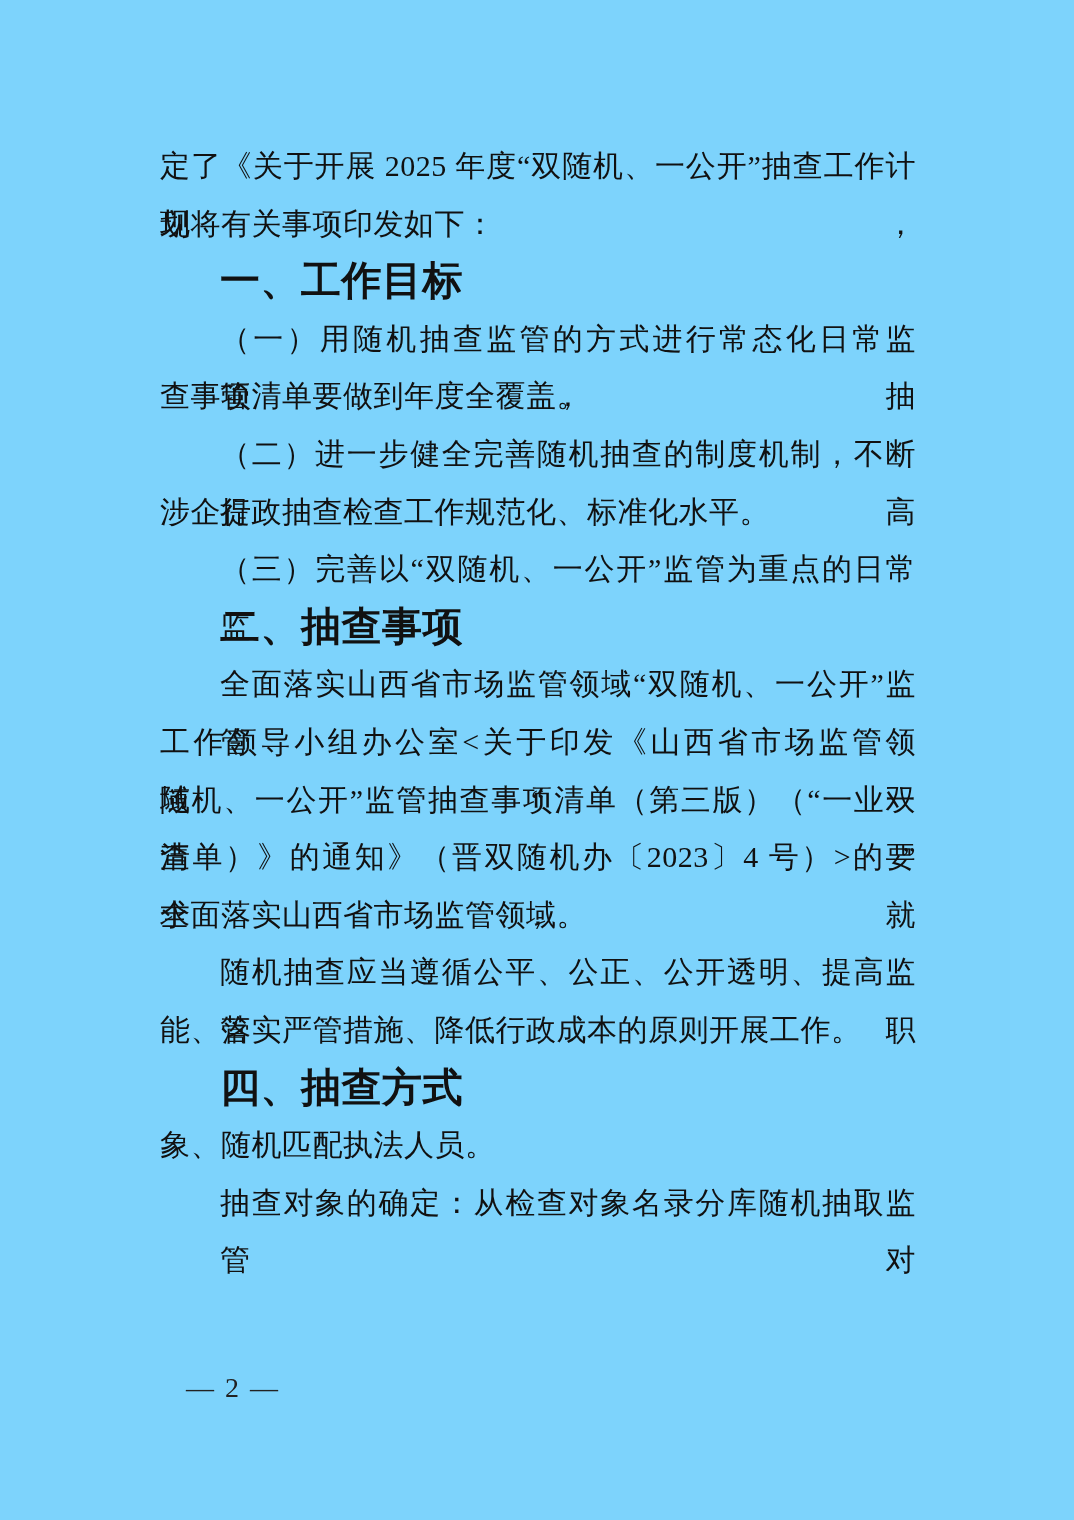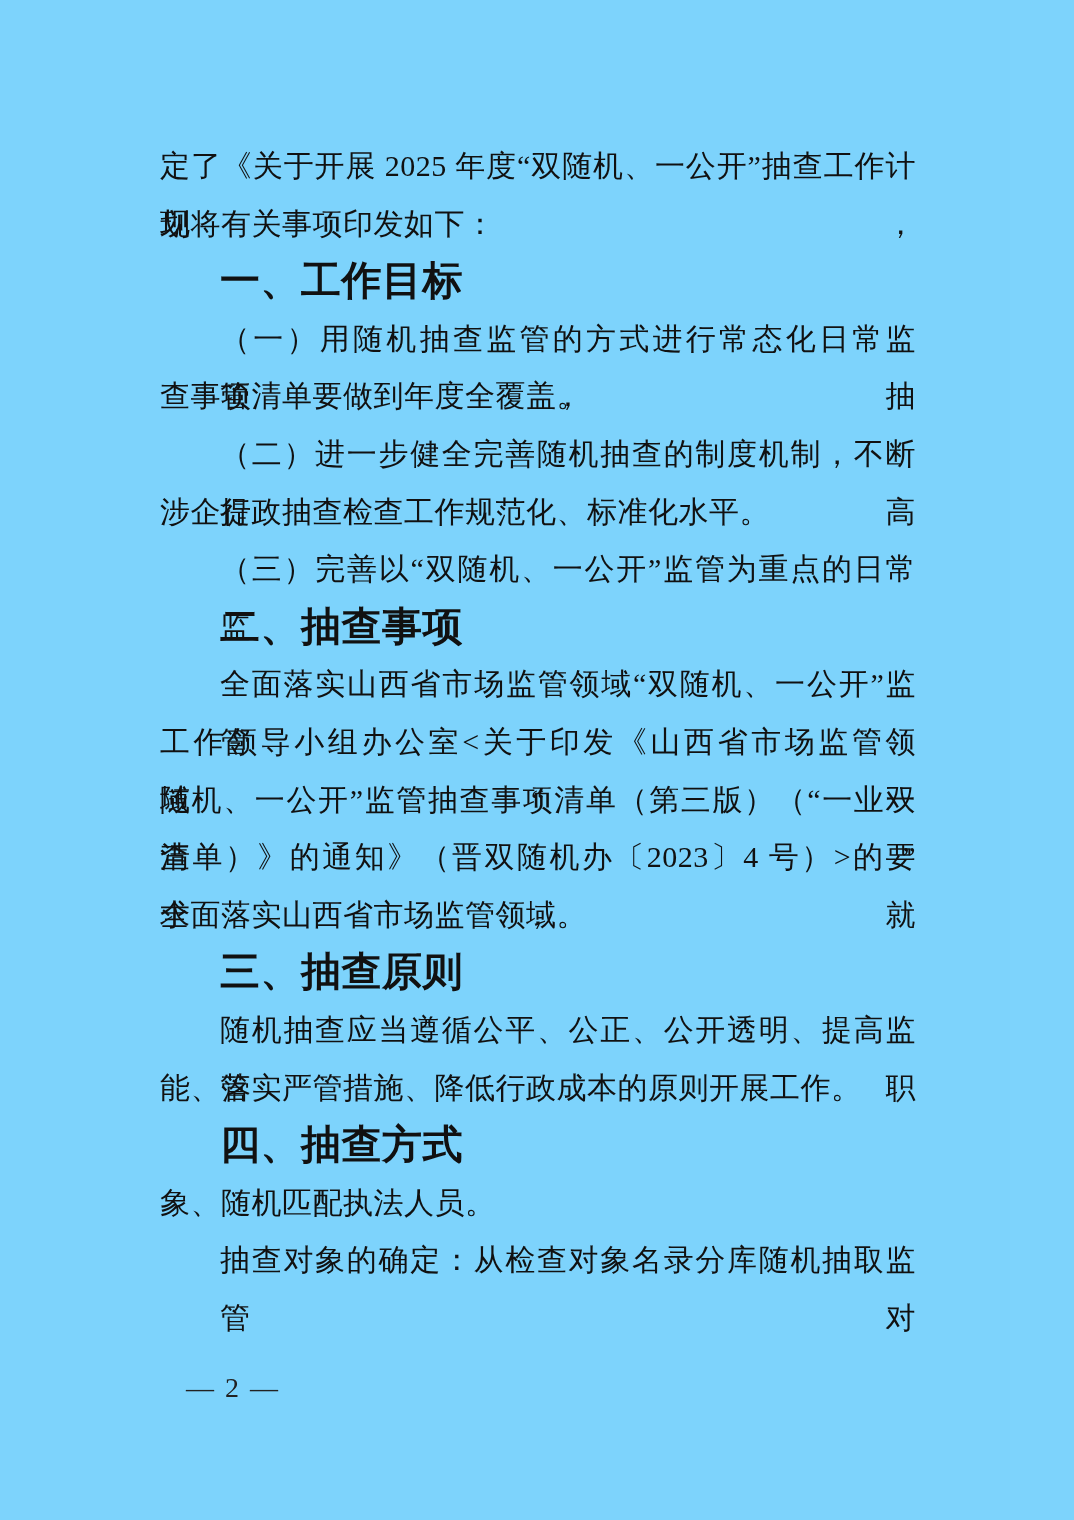--- a/index.html
+++ b/index.html
@@ -65,21 +65,20 @@
       <div class="line paragraph">查事项清单要做到年度全覆盖。</div>
       <div class="line paragraph justify indent">（二）进一步健全完善随机抽查的制度机制，不断提高</div>
       <div class="line paragraph">涉企行政抽查检查工作规范化、标准化水平。</div>
       <div class="line paragraph justify indent">（三）完善以“双随机、一公开”监管为重点的日常监</div>
       <div class="line heading indent">二、抽查事项</div>
       <div class="line paragraph justify indent">全面落实山西省市场监管领域“双随机、一公开”监管</div>
       <div class="line paragraph justify">工作领导小组办公室&lt;关于印发《山西省市场监管领域“双</div>
       <div class="line paragraph justify">随机、一公开”监管抽查事项清单（第三版）（“一业一查”</div>
       <div class="line paragraph justify">清单）》的通知》（晋双随机办〔2023〕4 号）&gt;的要求，就</div>
       <div class="line paragraph">全面落实山西省市场监管领域。</div>
-      <div class="line heading indent">三、抽查原则</div>
       <div class="line paragraph justify indent">随机抽查应当遵循公平、公正、公开透明、提高监管职</div>
       <div class="line paragraph">能、落实严管措施、降低行政成本的原则开展工作。</div>
       <div class="line heading indent">四、抽查方式</div>
       <div class="line paragraph">象、随机匹配执法人员。</div>
       <div class="line paragraph justify indent">抽查对象的确定：从检查对象名录分库随机抽取监管对</div>
     </div>
   <div class="footer">
     <span>— 2 —</span>
   </div>
 </div>

